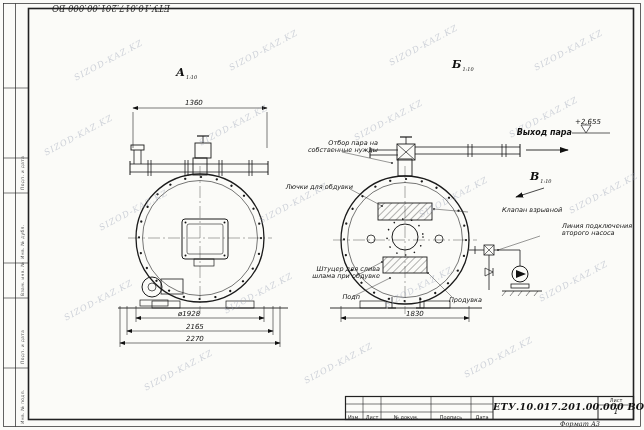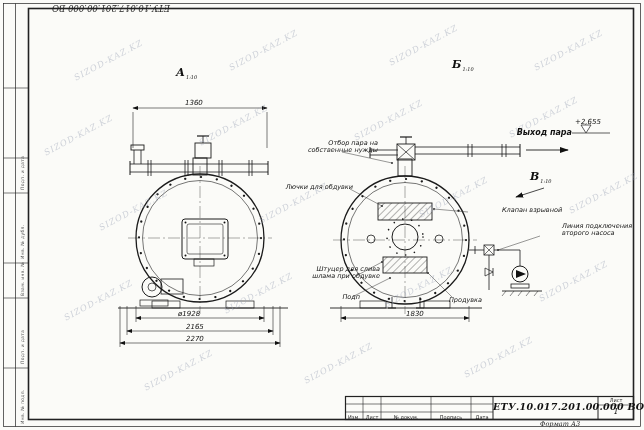--- a/index.html
+++ b/index.html
@@ -16,21 +16,21 @@
   .elev{position:absolute;font:italic 7px "DejaVu Sans",sans-serif;color:#111;text-align:center;}
   .docnum-top{position:absolute;left:32px;top:3px;width:158px;text-align:center;
        transform:rotate(180deg);font:italic 8.5px "DejaVu Serif",serif;color:#222;white-space:nowrap;}
   .tb-label{position:absolute;font:5px "DejaVu Sans",sans-serif;color:#222;text-align:center;}
   .tb-doc{position:absolute;left:493px;top:401px;width:105px;text-align:center;
        font:italic 700 9.5px "DejaVu Serif",serif;color:#111;letter-spacing:.3px;white-space:nowrap;}
   .tb-sheet-label{position:absolute;left:598px;top:397px;width:36px;text-align:center;
        font:5px "DejaVu Sans",sans-serif;color:#222;}
   .tb-sheet-value{position:absolute;left:598px;top:407px;width:36px;text-align:center;
        font:italic 8px "DejaVu Serif",serif;color:#111;}
-  .format{position:absolute;left:540px;top:420px;width:80px;text-align:left;
+  .format{position:absolute;left:540px;top:420px;width:80px;text-align:center;
        font:italic 6.5px "DejaVu Serif",serif;color:#222;}
   .side-label{position:absolute;font:4.5px "DejaVu Sans",sans-serif;color:#555;
        transform:rotate(-90deg);transform-origin:0 0;white-space:nowrap;letter-spacing:.3px;}
   .wm{position:absolute;font:italic 8.5px "DejaVu Serif",serif;color:#9aa2b5;opacity:.45;
        transform:rotate(-28deg);white-space:nowrap;letter-spacing:1px;pointer-events:none;}
 </style>
 </head>
 <body>
 
 <div class="sheet">

